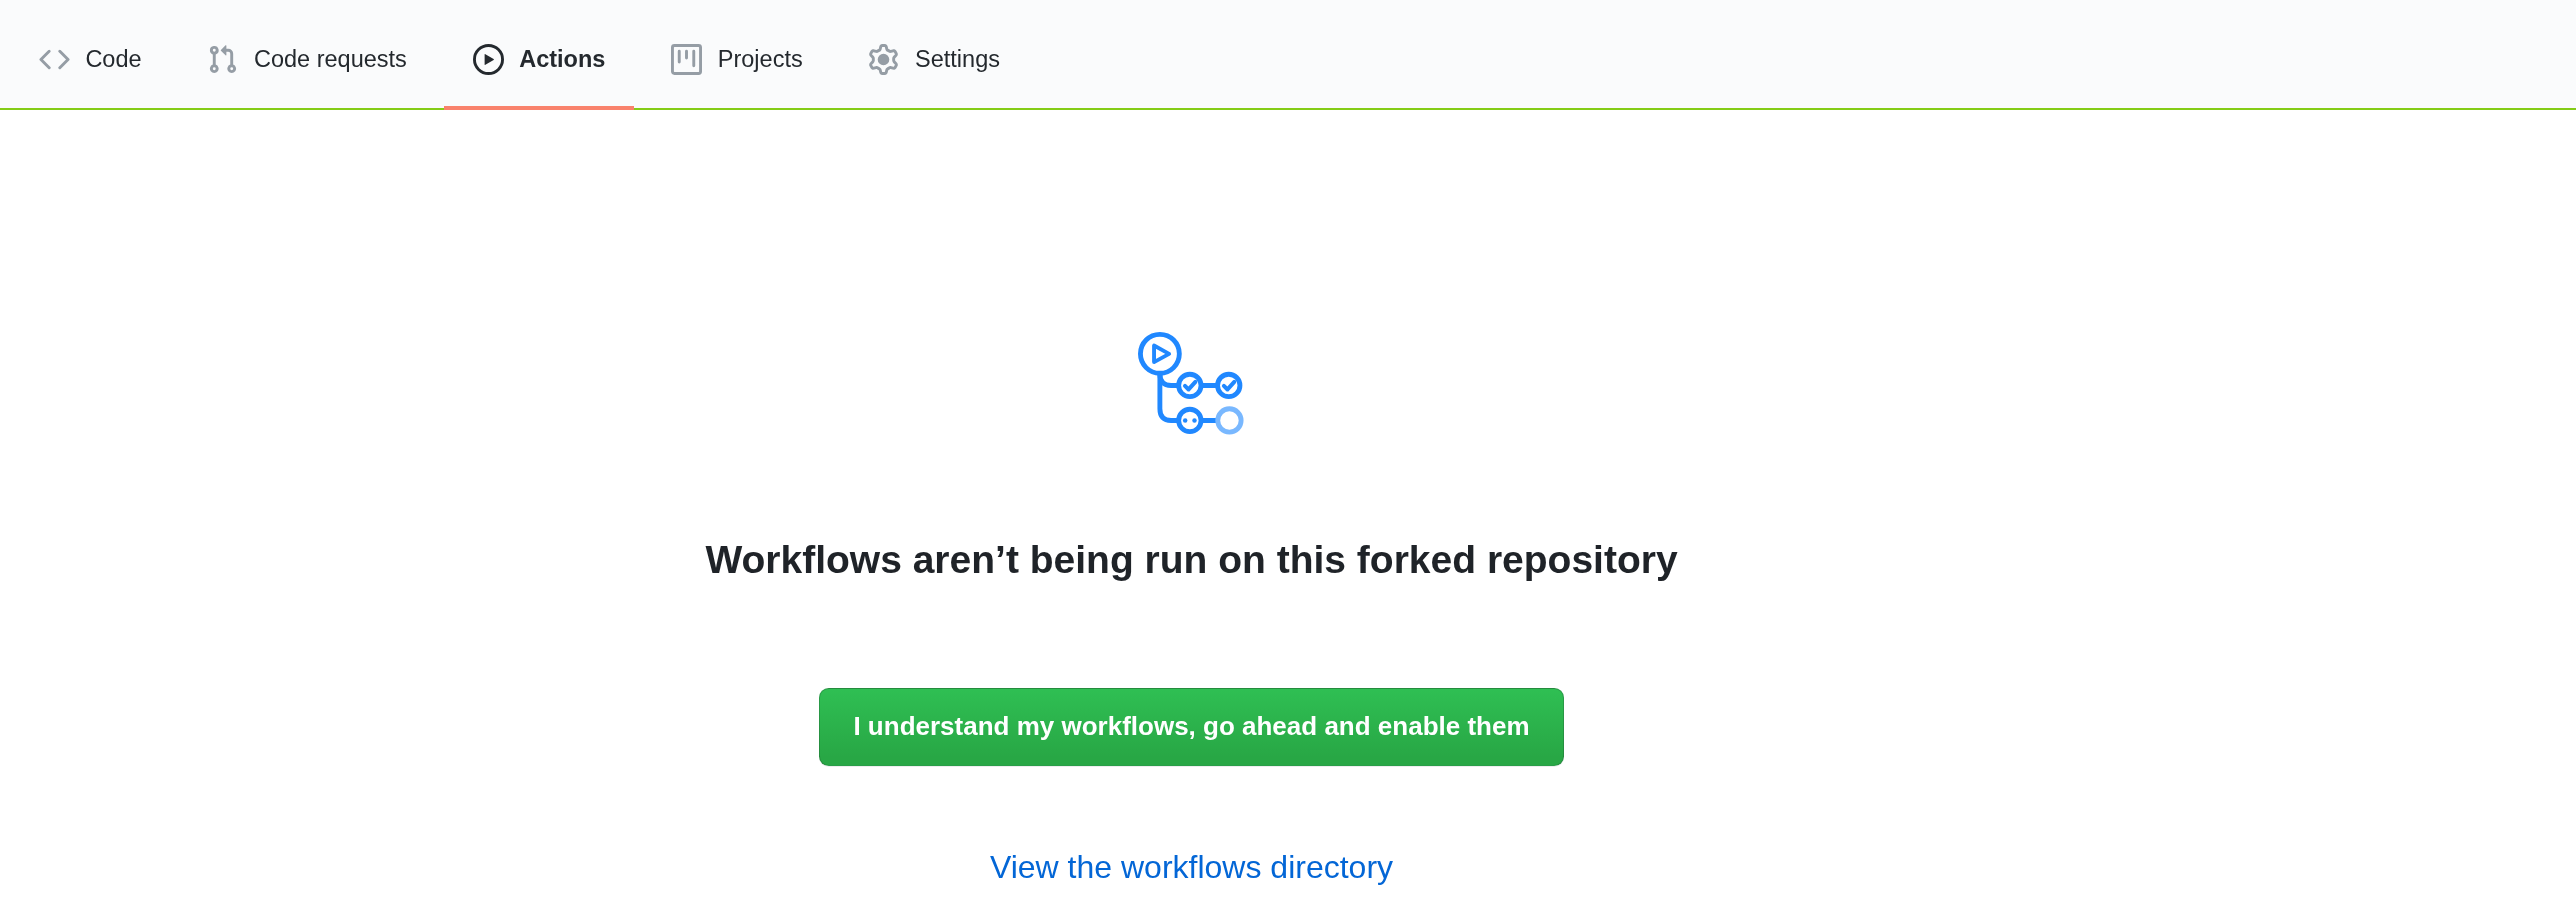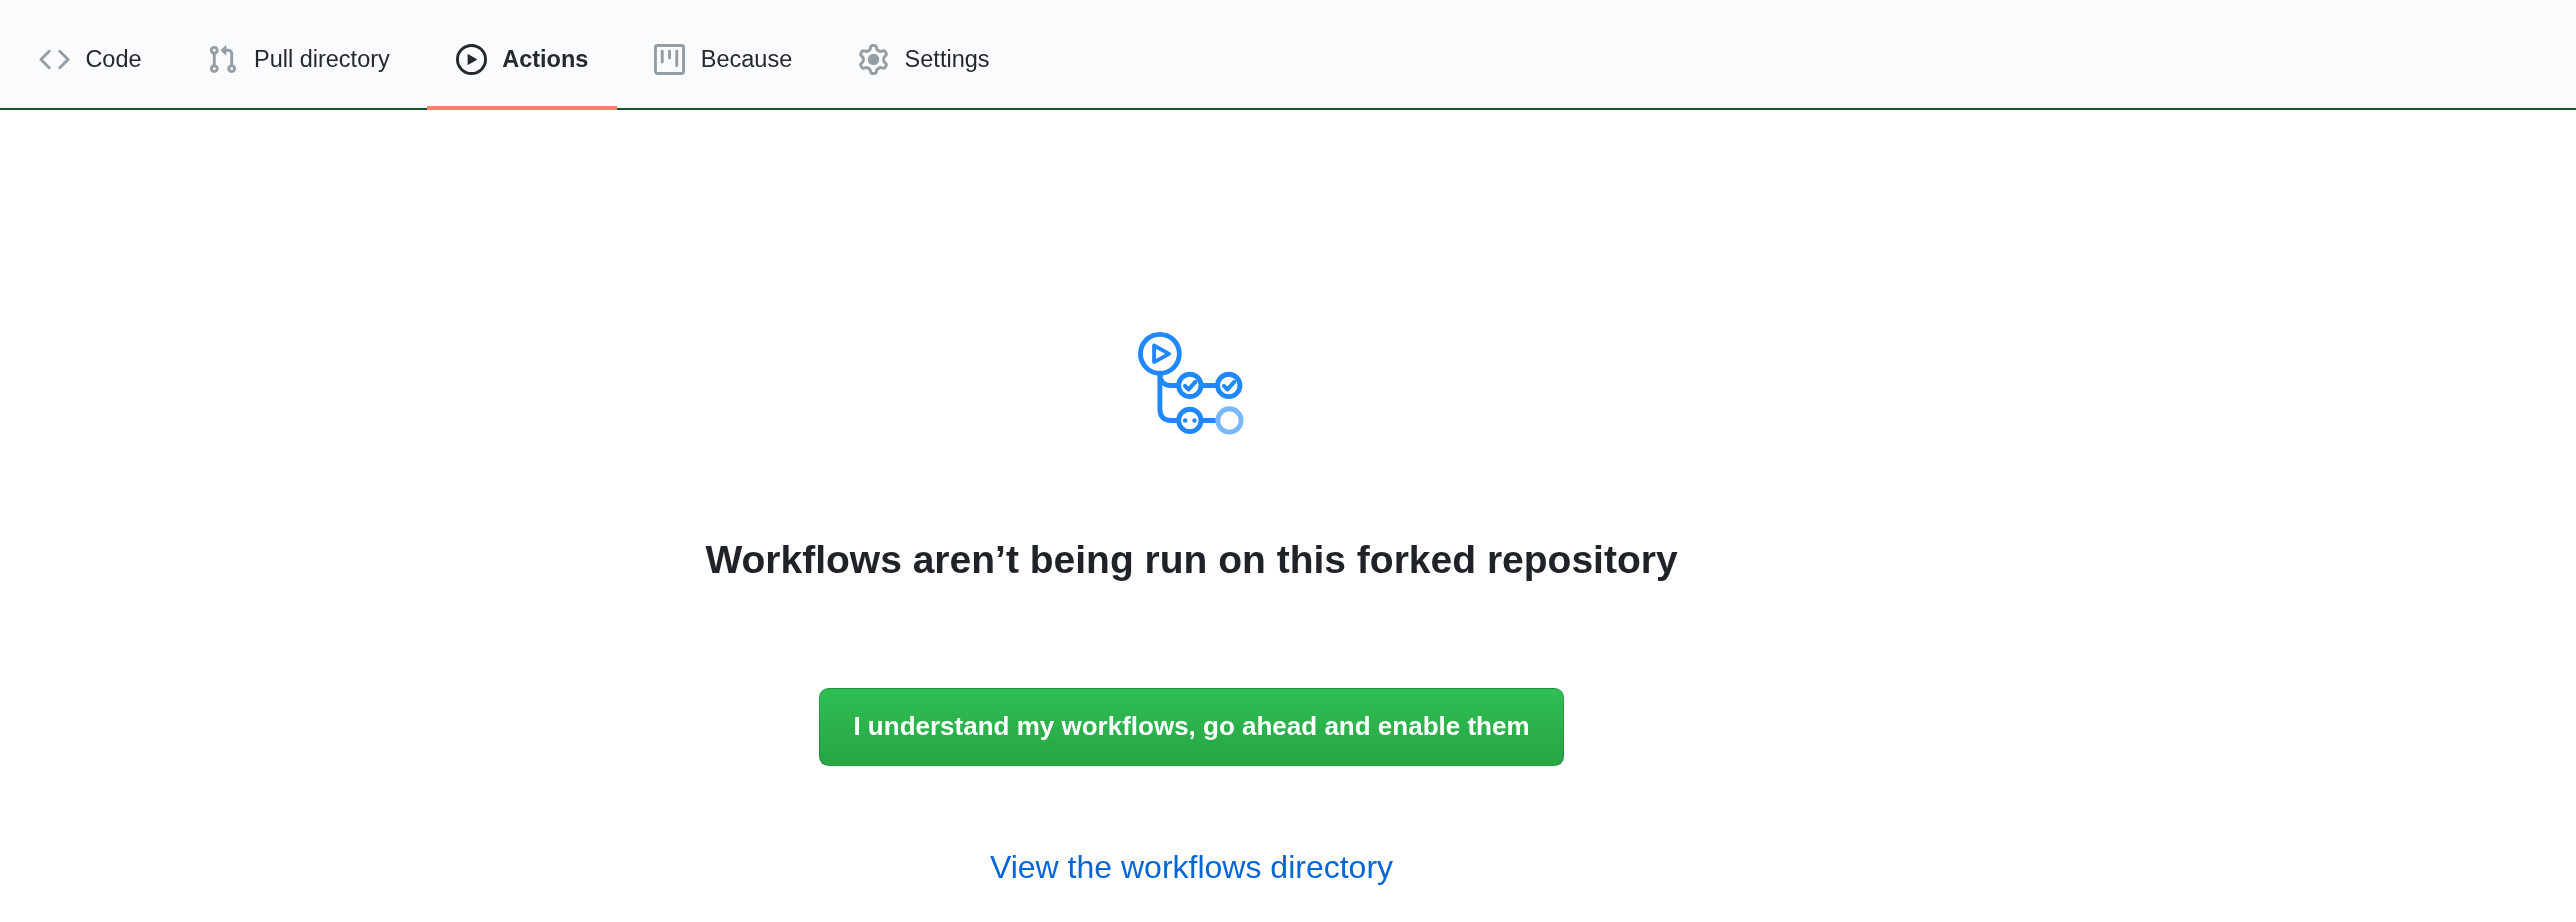--- a/index.html
+++ b/index.html
@@ -8,21 +8,21 @@
     background:#ffffff;
     font-family:"Liberation Sans","DejaVu Sans",sans-serif;
     color:#24292e;
     overflow:hidden;
   }
 
   
   .tabnav {
     height:110px;
     background:#fafbfc;
-    border-bottom:2px solid #14532d;
+    border-bottom:2px solid #84cc16;
     box-sizing:border-box;
     display:flex;
     align-items:stretch;
     padding-left:9.8px;
   }
   .tab {
     display:flex;
     align-items:center;
     gap:15.6px;
     padding:13.7px 29px 0 29px;
@@ -100,39 +100,39 @@
     </span>
     <span>Code</span>
   </a>
 
   <a class="tab">
     <span class="octicon">
       <svg width="31" height="31" viewBox="0 0 16 16" fill="#959da5" xmlns="http://www.w3.org/2000/svg">
         <path d="M7.177 3.073 9.573.677A.25.25 0 0 1 10 .854v4.792a.25.25 0 0 1-.427.177L7.177 3.427a.25.25 0 0 1 0-.354zM3.75 2.5a.75.75 0 1 0 0 1.5.75.75 0 0 0 0-1.5zm-2.25.75a2.25 2.25 0 1 1 3 2.122v5.256a2.251 2.251 0 1 1-1.5 0V5.372A2.25 2.25 0 0 1 1.5 3.25zM11 2.5h-1V4h1a1 1 0 0 1 1 1v5.628a2.251 2.251 0 1 0 1.5 0V5A2.5 2.5 0 0 0 11 2.5zm1 10.25a.75.75 0 1 1 1.5 0 .75.75 0 0 1-1.5 0zM3.75 12a.75.75 0 1 0 0 1.5.75.75 0 0 0 0-1.5z"></path>
       </svg>
     </span>
-    <span>Pull directory</span>
+    <span>Code requests</span>
   </a>
 
   <a class="tab active">
     <span class="octicon">
       <svg width="31" height="31" viewBox="0 0 16 16" fill="#24292e" xmlns="http://www.w3.org/2000/svg">
         <path d="M8 0a8 8 0 1 1 0 16A8 8 0 0 1 8 0zM1.5 8a6.5 6.5 0 1 0 13 0 6.5 6.5 0 0 0-13 0zm4.879-2.773 4.264 2.559a.25.25 0 0 1 0 .428l-4.264 2.559A.25.25 0 0 1 6 10.559V5.442a.25.25 0 0 1 .379-.215z"></path>
       </svg>
     </span>
     <span>Actions</span>
   </a>
 
   <a class="tab">
     <span class="octicon">
       <svg width="31" height="31" viewBox="0 0 16 16" fill="#959da5" xmlns="http://www.w3.org/2000/svg">
         <path d="M1.75 0A1.75 1.75 0 0 0 0 1.75v12.5C0 15.216.784 16 1.75 16h12.5A1.75 1.75 0 0 0 16 14.25V1.75A1.75 1.75 0 0 0 14.25 0H1.75zM1.5 1.75a.25.25 0 0 1 .25-.25h12.5a.25.25 0 0 1 .25.25v12.5a.25.25 0 0 1-.25.25H1.75a.25.25 0 0 1-.25-.25V1.75zM11.75 3a.75.75 0 0 0-.75.75v7.5a.75.75 0 0 0 1.5 0v-7.5a.75.75 0 0 0-.75-.75zm-8.25.75a.75.75 0 0 1 1.5 0v5.5a.75.75 0 0 1-1.5 0v-5.5zM8 3a.75.75 0 0 0-.75.75v3.5a.75.75 0 0 0 1.5 0v-3.5A.75.75 0 0 0 8 3z"></path>
       </svg>
     </span>
-    <span>Because</span>
+    <span>Projects</span>
   </a>
 
   <a class="tab">
     <span class="octicon">
       <svg width="31" height="31" viewBox="0 0 16 16" fill="#959da5" xmlns="http://www.w3.org/2000/svg">
         <path d="M7.429 1.525a6.593 6.593 0 0 1 1.142 0c.036.003.108.036.137.146l.289 1.105c.147.56.55.967.997 1.189.174.086.341.183.501.29.417.278.97.423 1.53.27l1.102-.303c.11-.03.175.016.195.046.219.31.41.641.573.989.014.031.022.11-.059.19l-.815.806c-.411.406-.562.957-.53 1.456a4.588 4.588 0 0 1 0 .582c-.032.499.119 1.05.53 1.456l.815.806c.08.08.073.159.059.19a6.494 6.494 0 0 1-.573.989c-.02.03-.085.076-.195.046l-1.103-.303c-.559-.153-1.112-.008-1.529.27-.16.107-.327.204-.5.29-.449.222-.851.628-.998 1.189l-.289 1.105c-.029.11-.101.143-.137.146a6.613 6.613 0 0 1-1.142 0c-.036-.003-.108-.037-.137-.146l-.289-1.105c-.147-.56-.55-.967-.997-1.189a4.502 4.502 0 0 1-.501-.29c-.417-.278-.97-.423-1.53-.27l-1.102.303c-.11.03-.175-.016-.195-.046a6.492 6.492 0 0 1-.573-.989c-.014-.031-.022-.11.059-.19l.815-.806c.411-.406.562-.957.53-1.456a4.587 4.587 0 0 1 0-.582c.032-.499-.119-1.05-.53-1.456l-.815-.806c-.08-.08-.073-.159-.059-.19a6.44 6.44 0 0 1 .573-.989c.02-.03.085-.076.195-.046l1.103.303c.559.153 1.112.008 1.529-.27.16-.107.327-.204.5-.29.449-.222.851-.628.998-1.189l.289-1.105c.029-.11.101-.143.137-.146zM8 0c-.236 0-.47.01-.701.03-.743.065-1.29.615-1.458 1.261l-.29 1.106c-.017.066-.078.158-.211.224a5.994 5.994 0 0 0-.668.386c-.123.082-.233.09-.3.071L3.27 2.776c-.644-.177-1.392.02-1.82.63a7.977 7.977 0 0 0-.704 1.217c-.315.675-.111 1.422.363 1.891l.815.806c.05.048.098.147.088.294a6.084 6.084 0 0 0 0 .772c.01.147-.038.246-.088.294l-.815.806c-.474.469-.678 1.216-.363 1.891.2.428.436.835.704 1.218.428.609 1.176.806 1.82.63l1.103-.303c.066-.019.176-.011.299.071.213.143.436.272.668.386.133.066.194.158.212.224l.289 1.106c.169.646.715 1.196 1.458 1.26a8.094 8.094 0 0 0 1.402 0c.743-.064 1.29-.614 1.458-1.26l.29-1.106c.017-.066.078-.158.211-.224a5.98 5.98 0 0 0 .668-.386c.123-.082.233-.09.3-.071l1.102.302c.644.177 1.392-.02 1.82-.63.268-.382.505-.789.704-1.217.315-.675.111-1.422-.364-1.891l-.814-.806c-.05-.048-.098-.147-.088-.294a6.1 6.1 0 0 0 0-.772c-.01-.147.039-.246.088-.294l.814-.806c.475-.469.679-1.216.364-1.891a7.992 7.992 0 0 0-.704-1.218c-.428-.609-1.176-.806-1.82-.63l-1.103.303c-.066.019-.176.011-.299-.071a5.991 5.991 0 0 0-.668-.386c-.133-.066-.194-.158-.212-.224L10.16 1.29C9.99.645 9.444.095 8.701.031A8.094 8.094 0 0 0 8 0zm1.5 8a1.5 1.5 0 1 1-3 0 1.5 1.5 0 0 1 3 0zM11 8a3 3 0 1 1-6 0 3 3 0 0 1 6 0z"></path>
       </svg>
     </span>
     <span>Settings</span>
   </a>

